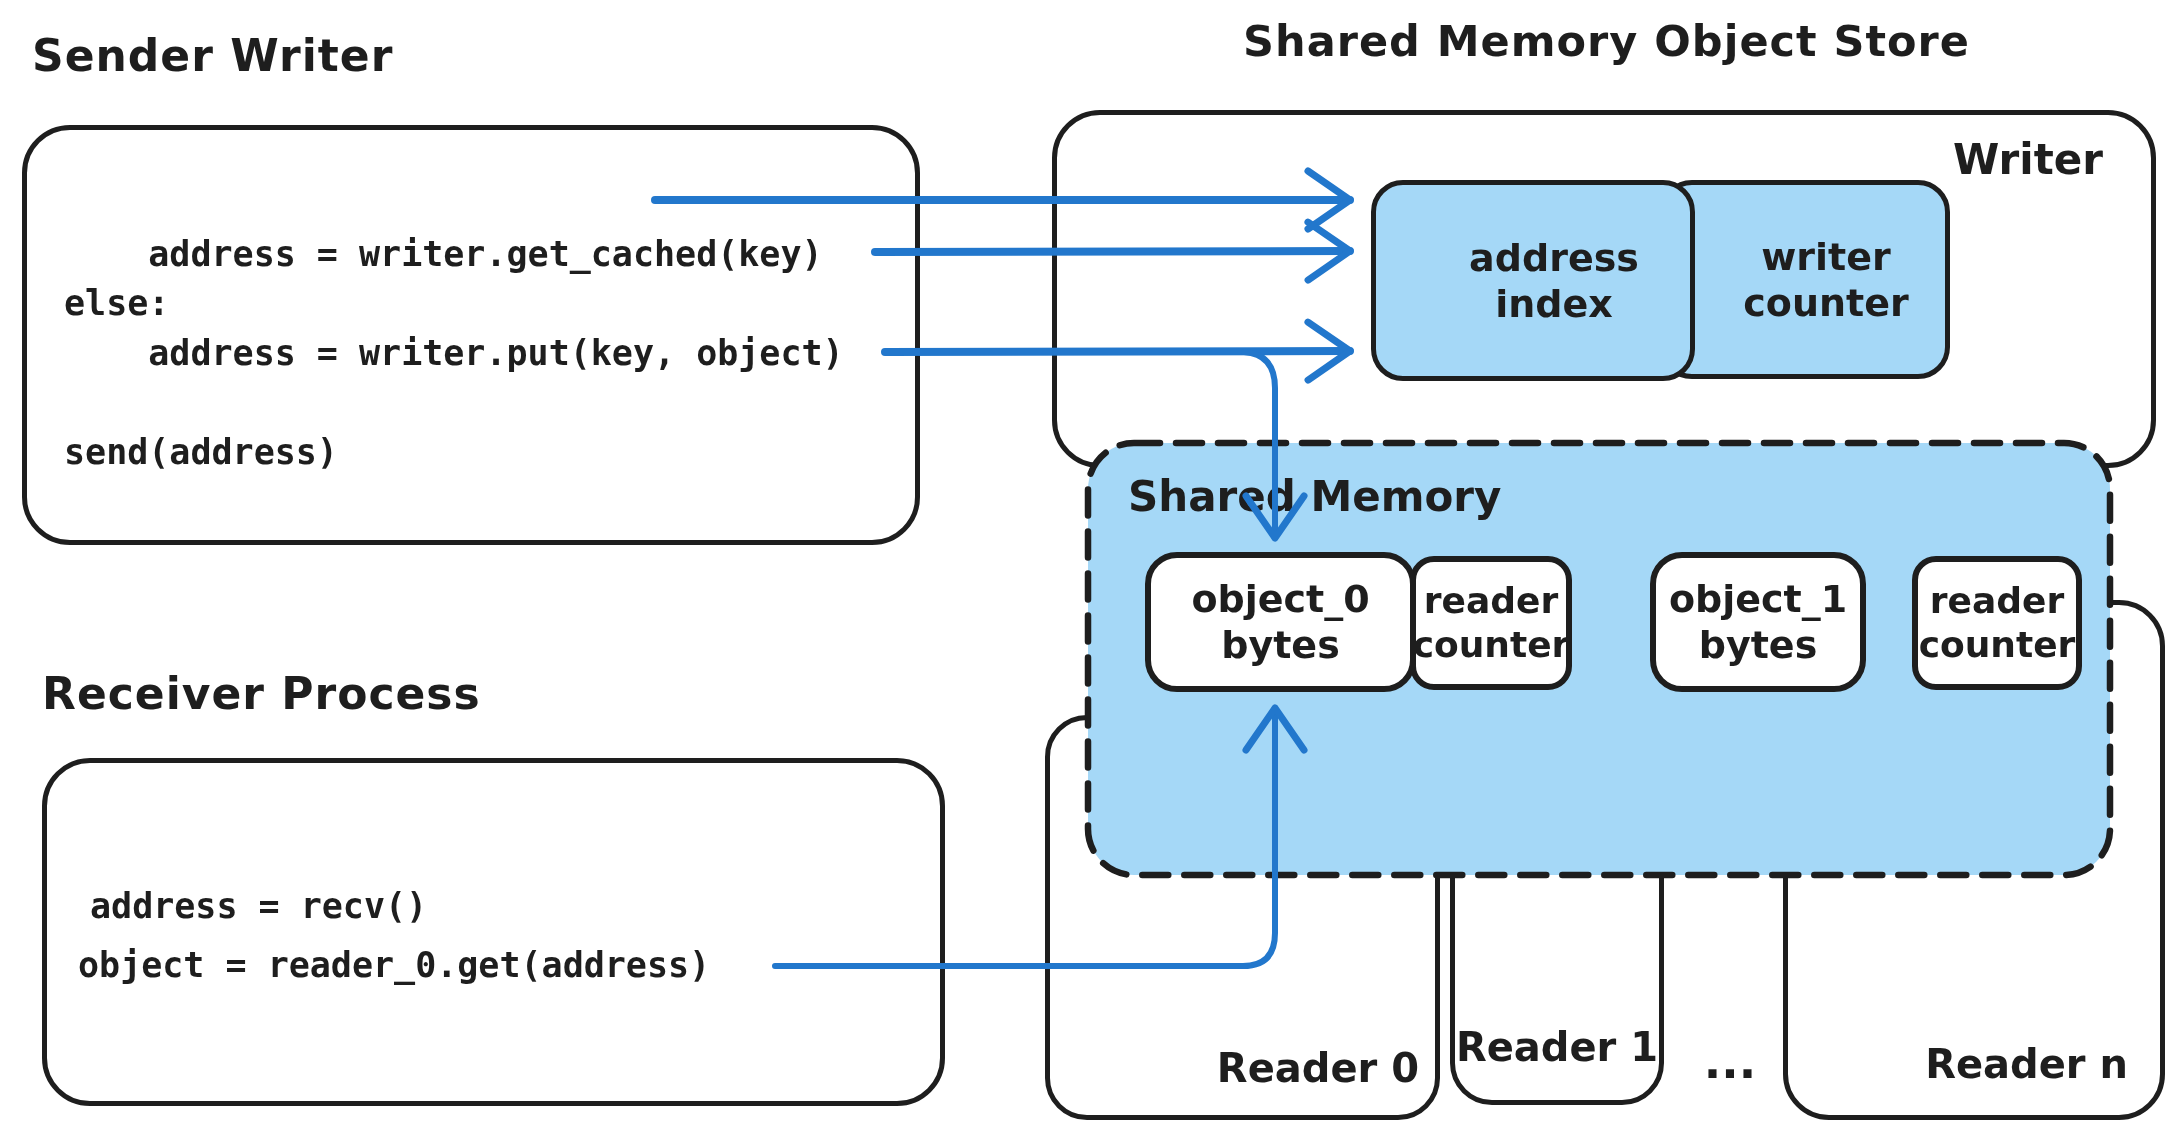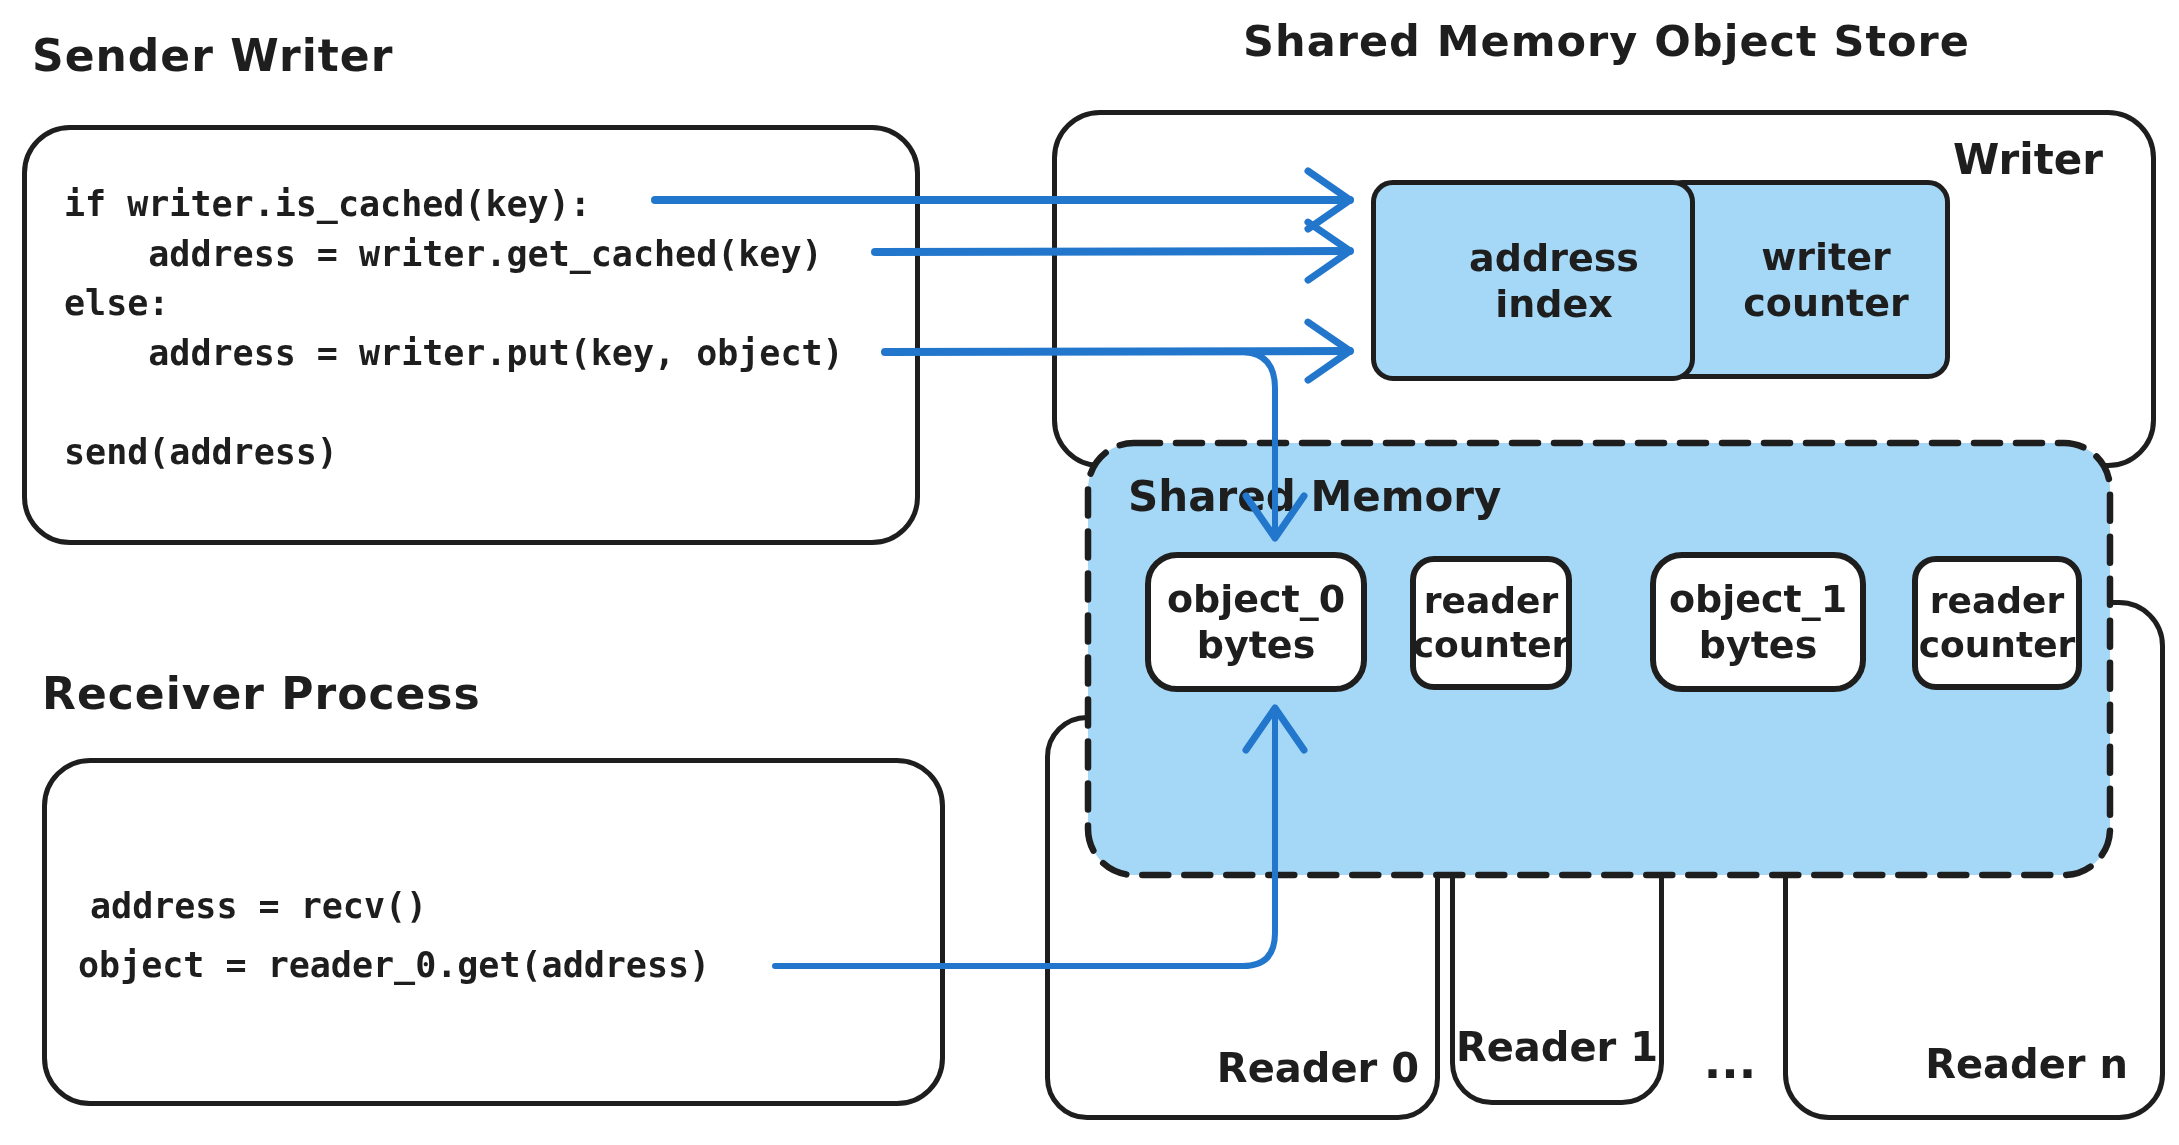--- a/index.html
+++ b/index.html
@@ -19,21 +19,21 @@
     height: 1145px;
     pointer-events: none;
   }
   .box {
     position: absolute;
     box-sizing: border-box;
     border: 5px solid #1e1e1e;
     background: #ffffff;
   }
   .outer { border-radius: 48px; }
-  .cell  { border-radius: 22px; border-width: 5px; padding-left: 42px; }
+  .cell  { border-radius: 32px; border-width: 5px; padding-left: 42px; }
   .slot  { border-radius: 24px; border-width: 6px; }
   .bluefill { background: #a5d8f7; }
   .title {
     position: absolute;
     font-size: 44px;
     font-weight: 700;
     letter-spacing: 1px;
     white-space: nowrap;
   }
   .codeline {
@@ -106,21 +106,20 @@
 
   <div class="ellipsis">...</div>
 
   <svg class="layer" viewBox="0 0 2179 1145" xmlns="http://www.w3.org/2000/svg">
     <rect x="1088" y="443" width="1022" height="432" rx="46" ry="46" fill="#a5d8f7" stroke="#1e1e1e" stroke-width="6.5" stroke-dasharray="26 16" stroke-linecap="round"></rect>
   </svg>
 
   <div class="title" style="left:32px; top:30px;">Sender Writer</div>
 
   <div class="box outer" style="left:22px; top:125px; width:898px; height:420px;"></div>
-  <div class="codeline" style="left:64px; top:180px;">if writer.is_cached(key):</div>
   <div class="codeline" style="left:64px; top:230px;">    address = writer.get_cached(key)</div>
   <div class="codeline" style="left:64px; top:279px;">else:</div>
   <div class="codeline" style="left:64px; top:428px;">send(address)</div>
   <div class="codeline" style="left:64px; top:329px;">    address = writer.put(key, object)</div>
 
   <div class="title" style="left:42px; top:668px;">Receiver Process</div>
 
   <div class="box outer" style="left:42px; top:758px; width:903px; height:348px;"></div>
   <div class="codeline" style="left:90px; top:842px;margin-top:40px;">address = recv()</div>
   <div class="codeline" style="left:78px; top:941px;">object = reader_0.get(address)</div>
@@ -135,21 +134,21 @@
     <span>address</span>
     <span>index</span>
   </div>
 
   <div class="corner-label" style="left:1128px; top:472px;">Shared Memory</div>
 
   <div class="box slot twoline" style="left:1410px; top:556px; width:162px; height:134px; font-size:36px; line-height:44px;">
     <span>reader</span>
     <span>counter</span>
   </div>
-  <div class="box slot twoline" style="left:1145px; top:552px; width:222px; height:140px; border-radius:32px;">
+  <div class="box slot twoline" style="left:1145px; top:552px; width:271px; height:140px; border-radius:32px;">
     <span>object_0</span>
     <span>bytes</span>
   </div>
 
   <div class="box slot twoline" style="left:1912px; top:556px; width:170px; height:134px; font-size:36px; line-height:44px;">
     <span>reader</span>
     <span>counter</span>
   </div>
   <div class="box slot twoline" style="left:1650px; top:552px; width:216px; height:140px; border-radius:32px;">
     <span>object_1</span>

